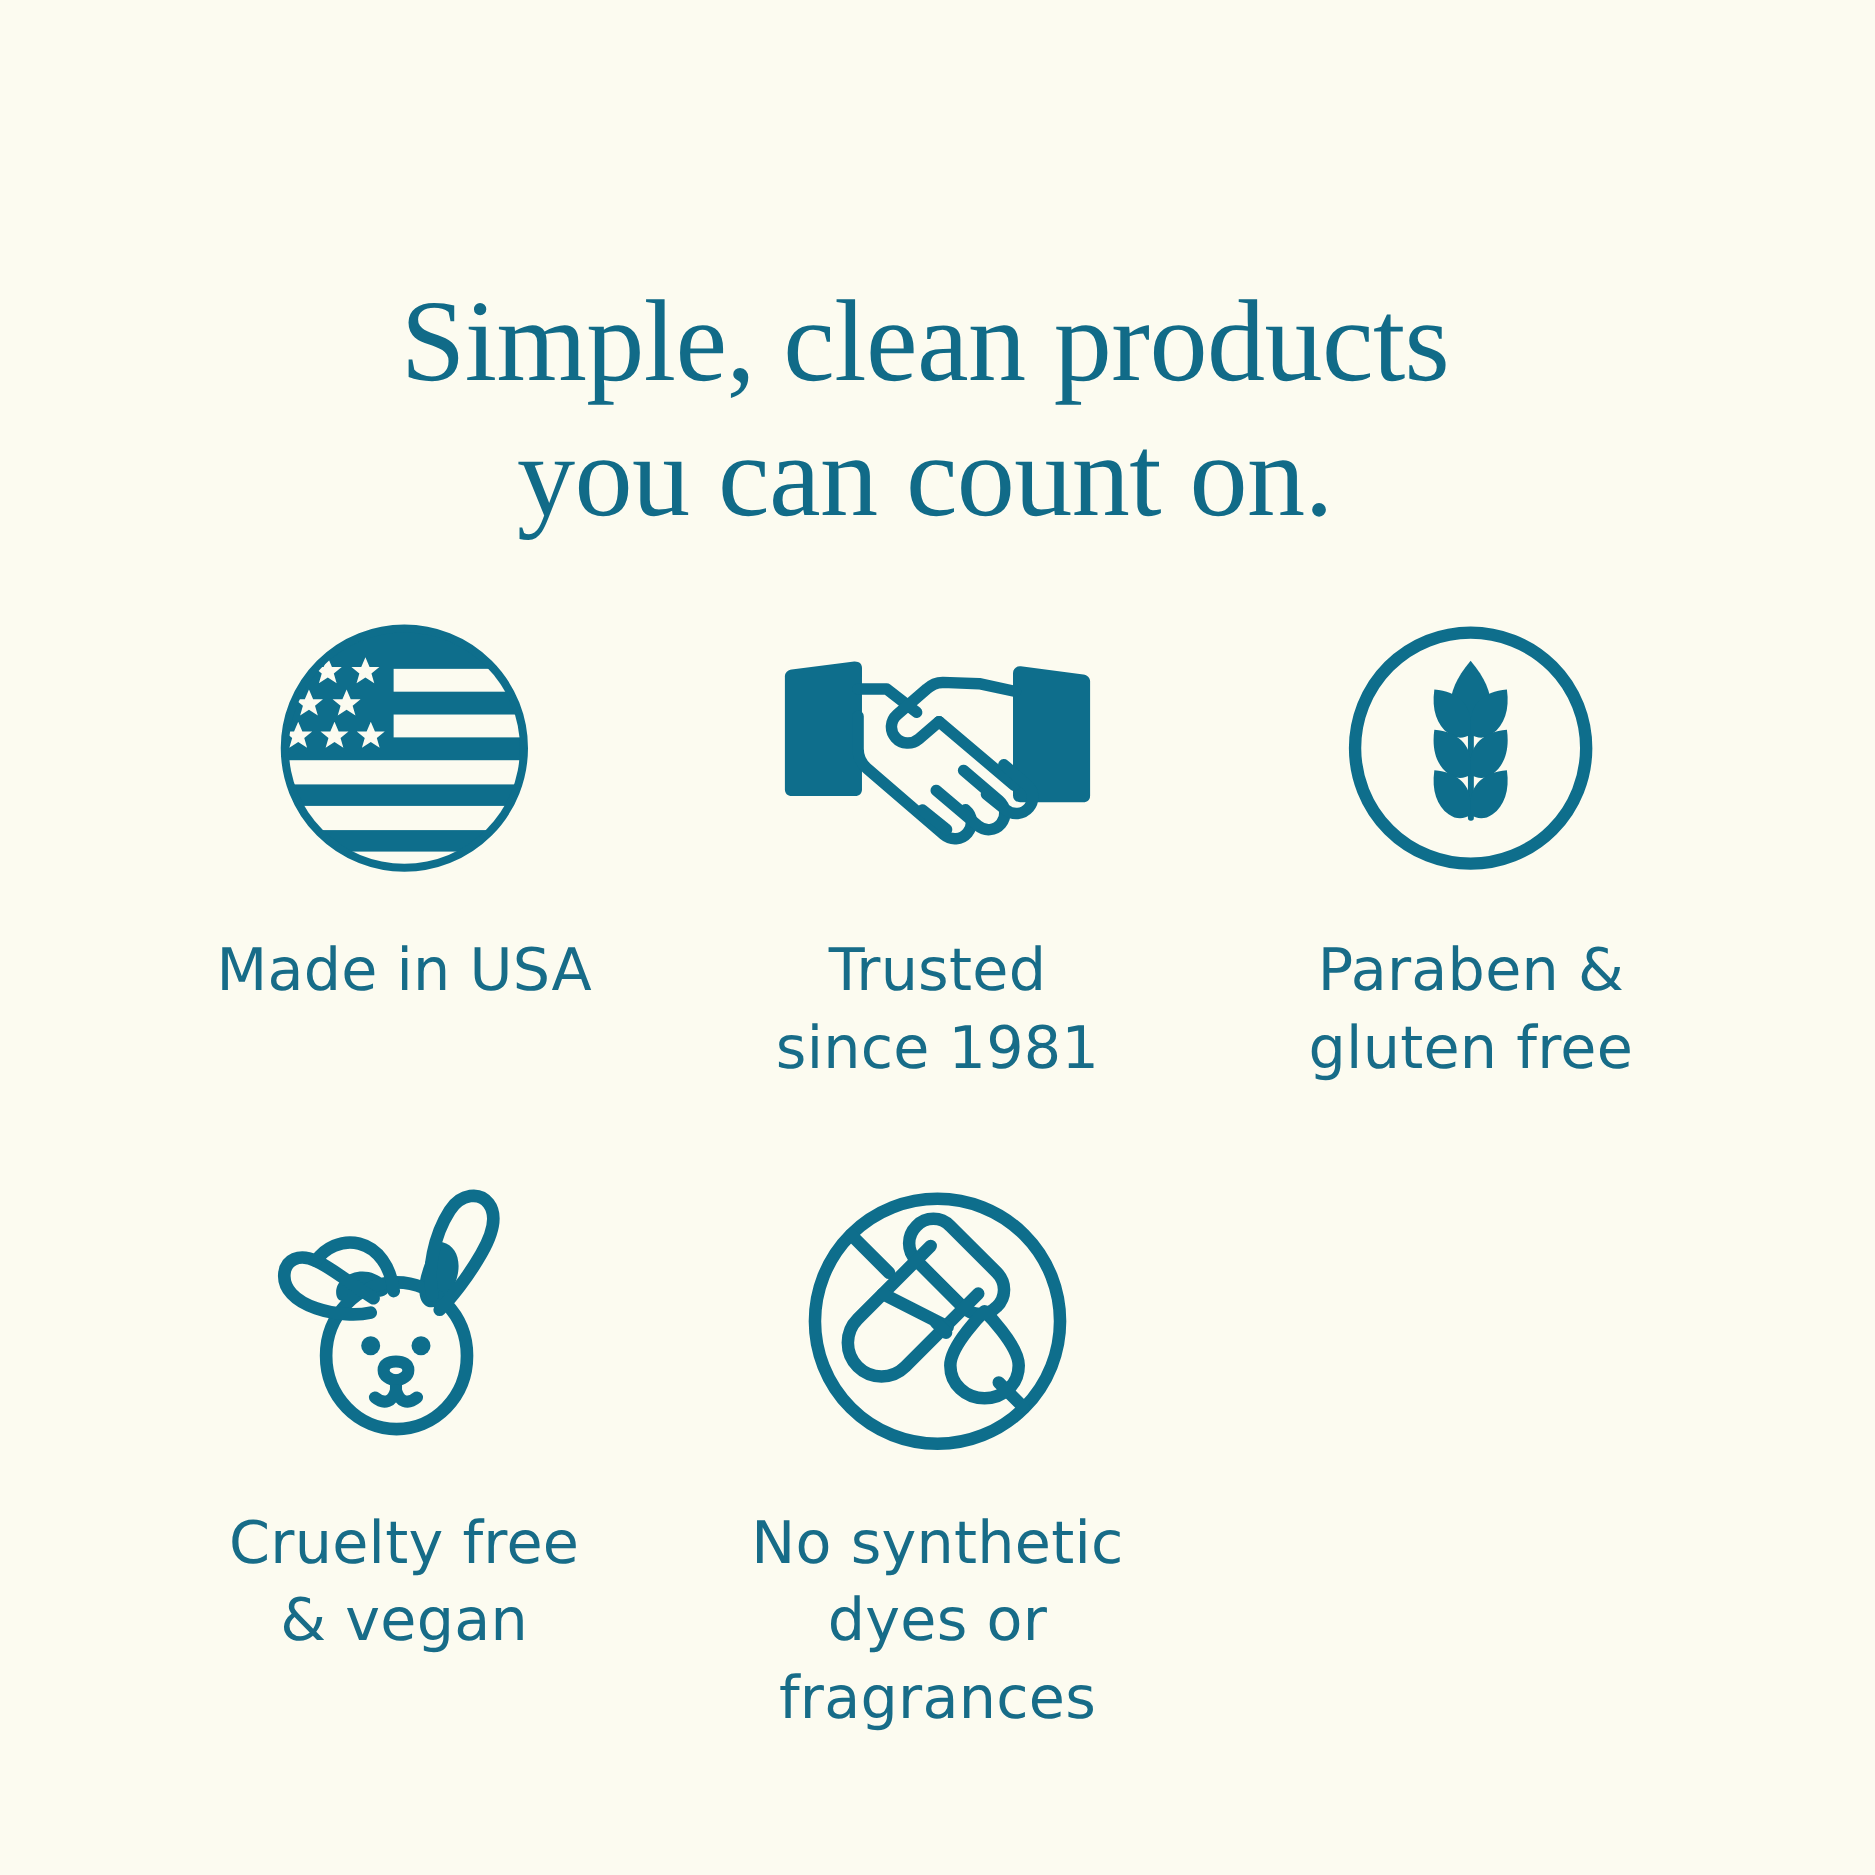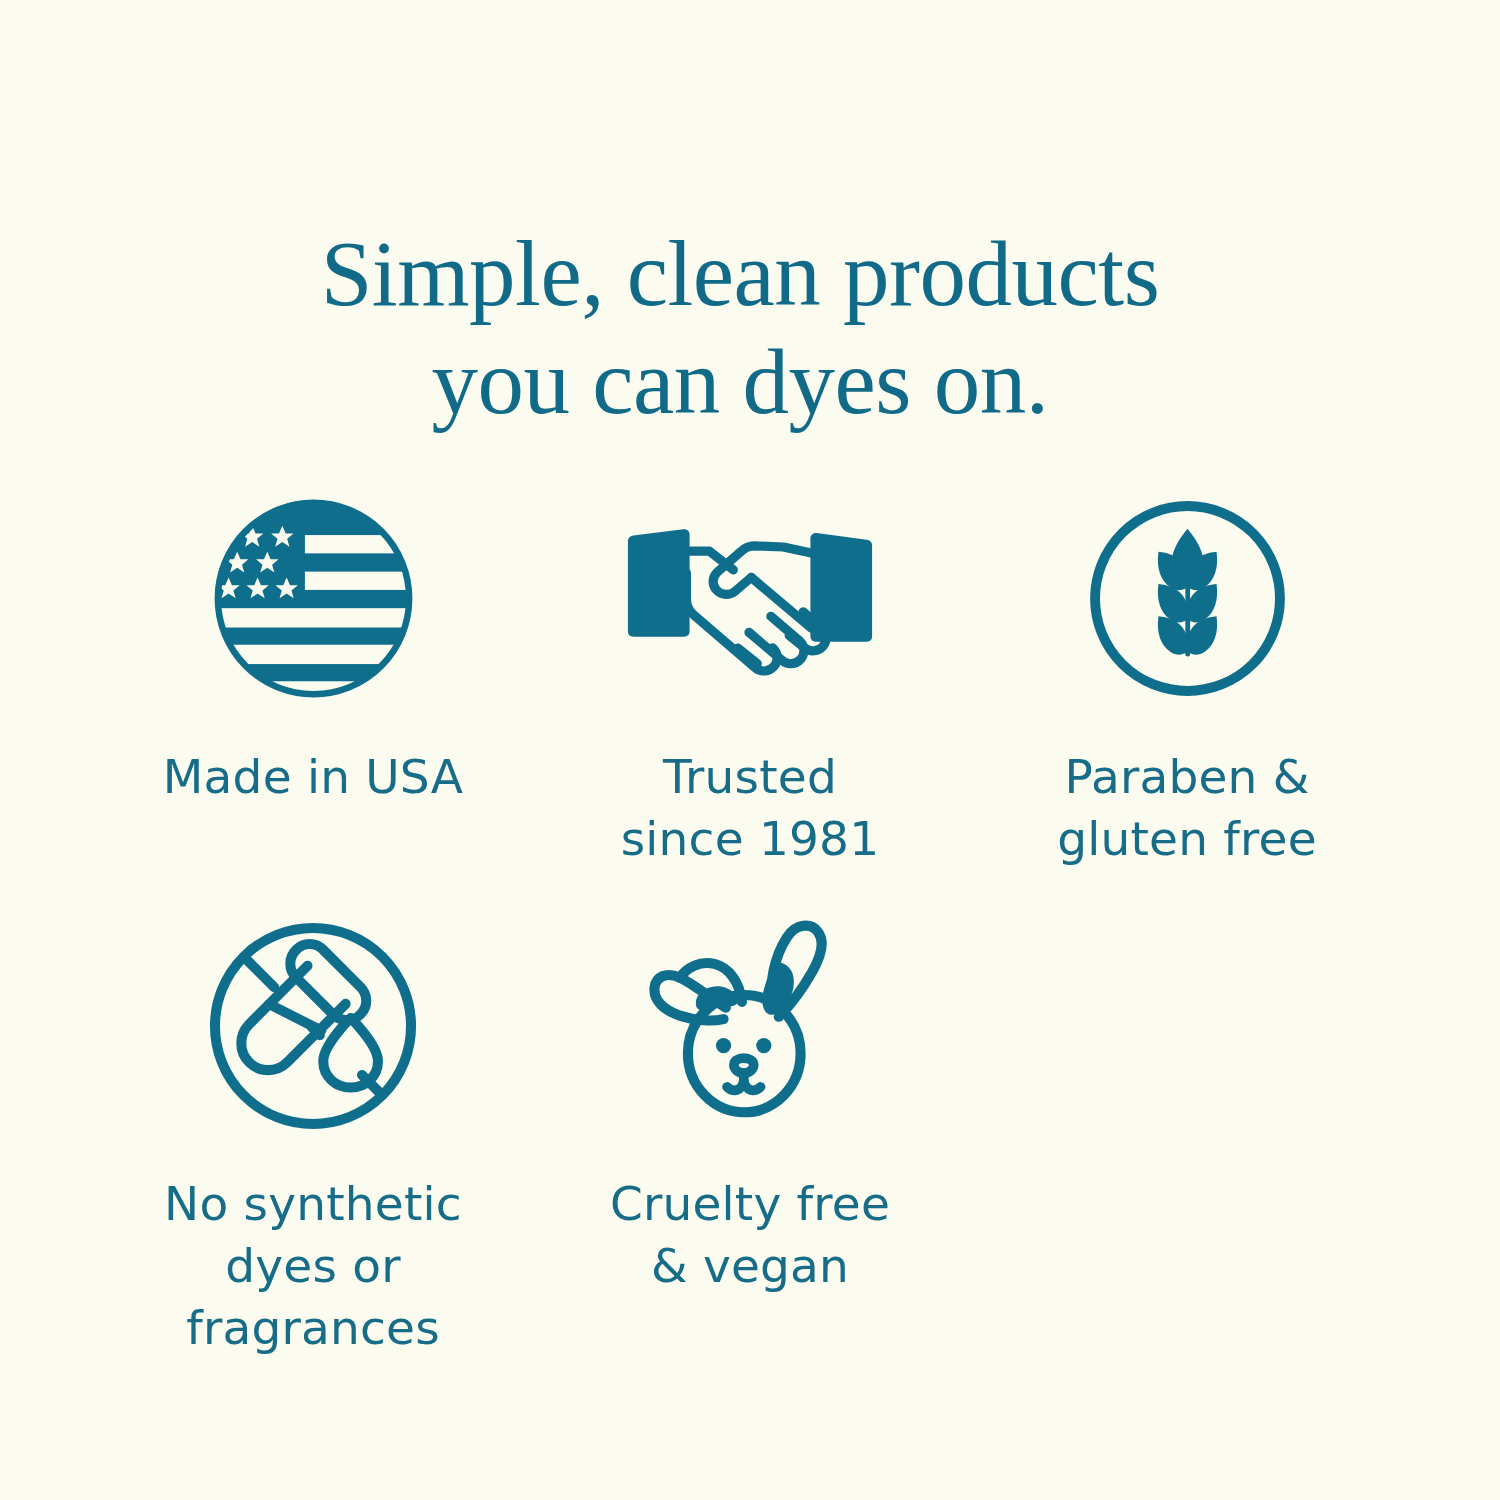--- a/index.html
+++ b/index.html
@@ -43,21 +43,20 @@
   
   .grid {
     position: absolute;
     top: 478px;
     left: 110px;
     width: 1280px;
     display: grid;
     grid-template-columns: repeat(3, 1fr);
     grid-template-rows: auto auto;
     row-gap: 62px;
-    gap: 31px;
   }
   .badge {
     display: flex;
     flex-direction: column;
     align-items: center;
   }
   .badge-icon {
     height: 240px;
     display: flex;
     align-items: center;
@@ -82,21 +81,21 @@
   }
   svg { display: block; }
 </style>
 </head>
 <body>
 
 <div class="page">
 
   <h1 class="headline">
     <span class="line">Simple, clean products</span>
-    <span class="line">you can dyes on.</span>
+    <span class="line">you can count on.</span>
   </h1>
 
   <div class="grid">
 
     <div class="badge">
       <div class="badge-icon">
         <svg width="215" height="215" viewBox="0 0 100 100" aria-hidden="true">
           <defs>
             <clipPath id="clipFlagCircle">
                 <circle cx="50" cy="50" r="43"></circle>
@@ -183,47 +182,20 @@
           </g>
         </svg>
       </div>
       <div class="badge-label">Paraben &amp;
 gluten free</div>
     </div>
 
 
     <div class="badge row2">
       <div class="badge-icon">
-        <svg width="228" height="228" viewBox="0 0 100 100" aria-hidden="true">
-          <g fill="none" stroke="#0E6E8C" stroke-width="4.4" stroke-linecap="round" stroke-linejoin="round">
-
-            <circle cx="50" cy="50" r="43"></circle>
-
-            <path d="M19.7,19.7 L33.0,33.0"></path>
-            <path d="M71.5,71.5 L80.3,80.3"></path>
-
-            <path d="M54.5,16.6 L70.8,32.9 C74.2,36.3 74.2,41.6 70.8,44.9 C67.5,48.3 62.2,48.3 58.8,44.9 L42.6,28.7 C39.2,25.3 39.2,20 42.6,16.6 C45.9,13.2 51.2,13.2 54.5,16.6 Z"></path>
-
-            <path d="M47.6,23.6 L22.0,49.2 C17.4,53.8 17.4,61.3 22.0,65.9 C26.6,70.5 34.1,70.5 38.7,65.9 L64.3,40.3"></path>
-
-            <path d="M30.8,40.4 L53.6,52.0"></path>
-
-            <path d="M66.5,46.5 C66.5,46.5 78.5,58.2 78.5,65.5 C78.5,72.1 73.1,77.0 66.5,77.0 C59.9,77.0 54.5,72.1 54.5,65.5 C54.5,58.2 66.5,46.5 66.5,46.5 Z"></path>
-
-            <path d="M49.5,50.5 L53.0,54.0"></path>
-          </g>
-        </svg>
-      </div>
-      <div class="badge-label">No synthetic
-dyes or
-fragrances</div>
-    </div>
-
-    <div class="badge row2">
-      <div class="badge-icon">
         <svg width="230" height="230" viewBox="0 0 100 100" aria-hidden="true">
 
           <g fill="#0E6E8C">
             <path d="M63.5,22.5 C68.5,23.8 70.5,29.5 68.0,36.5 C65.9,42.3 61.8,46.0 58.5,45.0 C55.2,44.0 54.5,38.5 56.5,32.5 C58.5,26.5 60.5,21.7 63.5,22.5 Z"></path>
             <path d="M28.5,35.5 C33.0,31.5 39.5,32.0 43.5,36.0 C46.0,38.5 45.0,41.5 41.0,41.5 C36.0,41.5 32.5,40.5 29.5,42.5 C26.5,44.5 25.0,38.5 28.5,35.5 Z"></path>
           </g>
           <g fill="none" stroke="#0E6E8C" stroke-width="4.4" stroke-linecap="round" stroke-linejoin="round">
 
             <ellipse cx="47.5" cy="62" rx="24.5" ry="25.5"></ellipse>
 
@@ -242,14 +214,41 @@
             <path d="M43.0,67.0 C43.0,65.0 44.8,64.0 47.3,64.0 C49.8,64.0 51.6,65.0 51.6,67.0 C51.6,69.0 49.4,70.5 47.3,70.5 C45.2,70.5 43.0,69.0 43.0,67.0 Z"></path>
             <path d="M47.3,70.5 L47.3,74.0"></path>
             <path d="M40.0,76.5 C43.2,79.2 46.2,78.0 47.3,74.0 C48.4,78.0 51.4,79.2 54.6,76.5"></path>
           </g>
         </svg>
       </div>
       <div class="badge-label">Cruelty free
 &amp; vegan</div>
     </div>
 
+    <div class="badge row2">
+      <div class="badge-icon">
+        <svg width="228" height="228" viewBox="0 0 100 100" aria-hidden="true">
+          <g fill="none" stroke="#0E6E8C" stroke-width="4.4" stroke-linecap="round" stroke-linejoin="round">
+
+            <circle cx="50" cy="50" r="43"></circle>
+
+            <path d="M19.7,19.7 L33.0,33.0"></path>
+            <path d="M71.5,71.5 L80.3,80.3"></path>
+
+            <path d="M54.5,16.6 L70.8,32.9 C74.2,36.3 74.2,41.6 70.8,44.9 C67.5,48.3 62.2,48.3 58.8,44.9 L42.6,28.7 C39.2,25.3 39.2,20 42.6,16.6 C45.9,13.2 51.2,13.2 54.5,16.6 Z"></path>
+
+            <path d="M47.6,23.6 L22.0,49.2 C17.4,53.8 17.4,61.3 22.0,65.9 C26.6,70.5 34.1,70.5 38.7,65.9 L64.3,40.3"></path>
+
+            <path d="M30.8,40.4 L53.6,52.0"></path>
+
+            <path d="M66.5,46.5 C66.5,46.5 78.5,58.2 78.5,65.5 C78.5,72.1 73.1,77.0 66.5,77.0 C59.9,77.0 54.5,72.1 54.5,65.5 C54.5,58.2 66.5,46.5 66.5,46.5 Z"></path>
+
+            <path d="M49.5,50.5 L53.0,54.0"></path>
+          </g>
+        </svg>
+      </div>
+      <div class="badge-label">No synthetic
+dyes or
+fragrances</div>
+    </div>
+
   </div>
 </div>
 
 </body></html>

